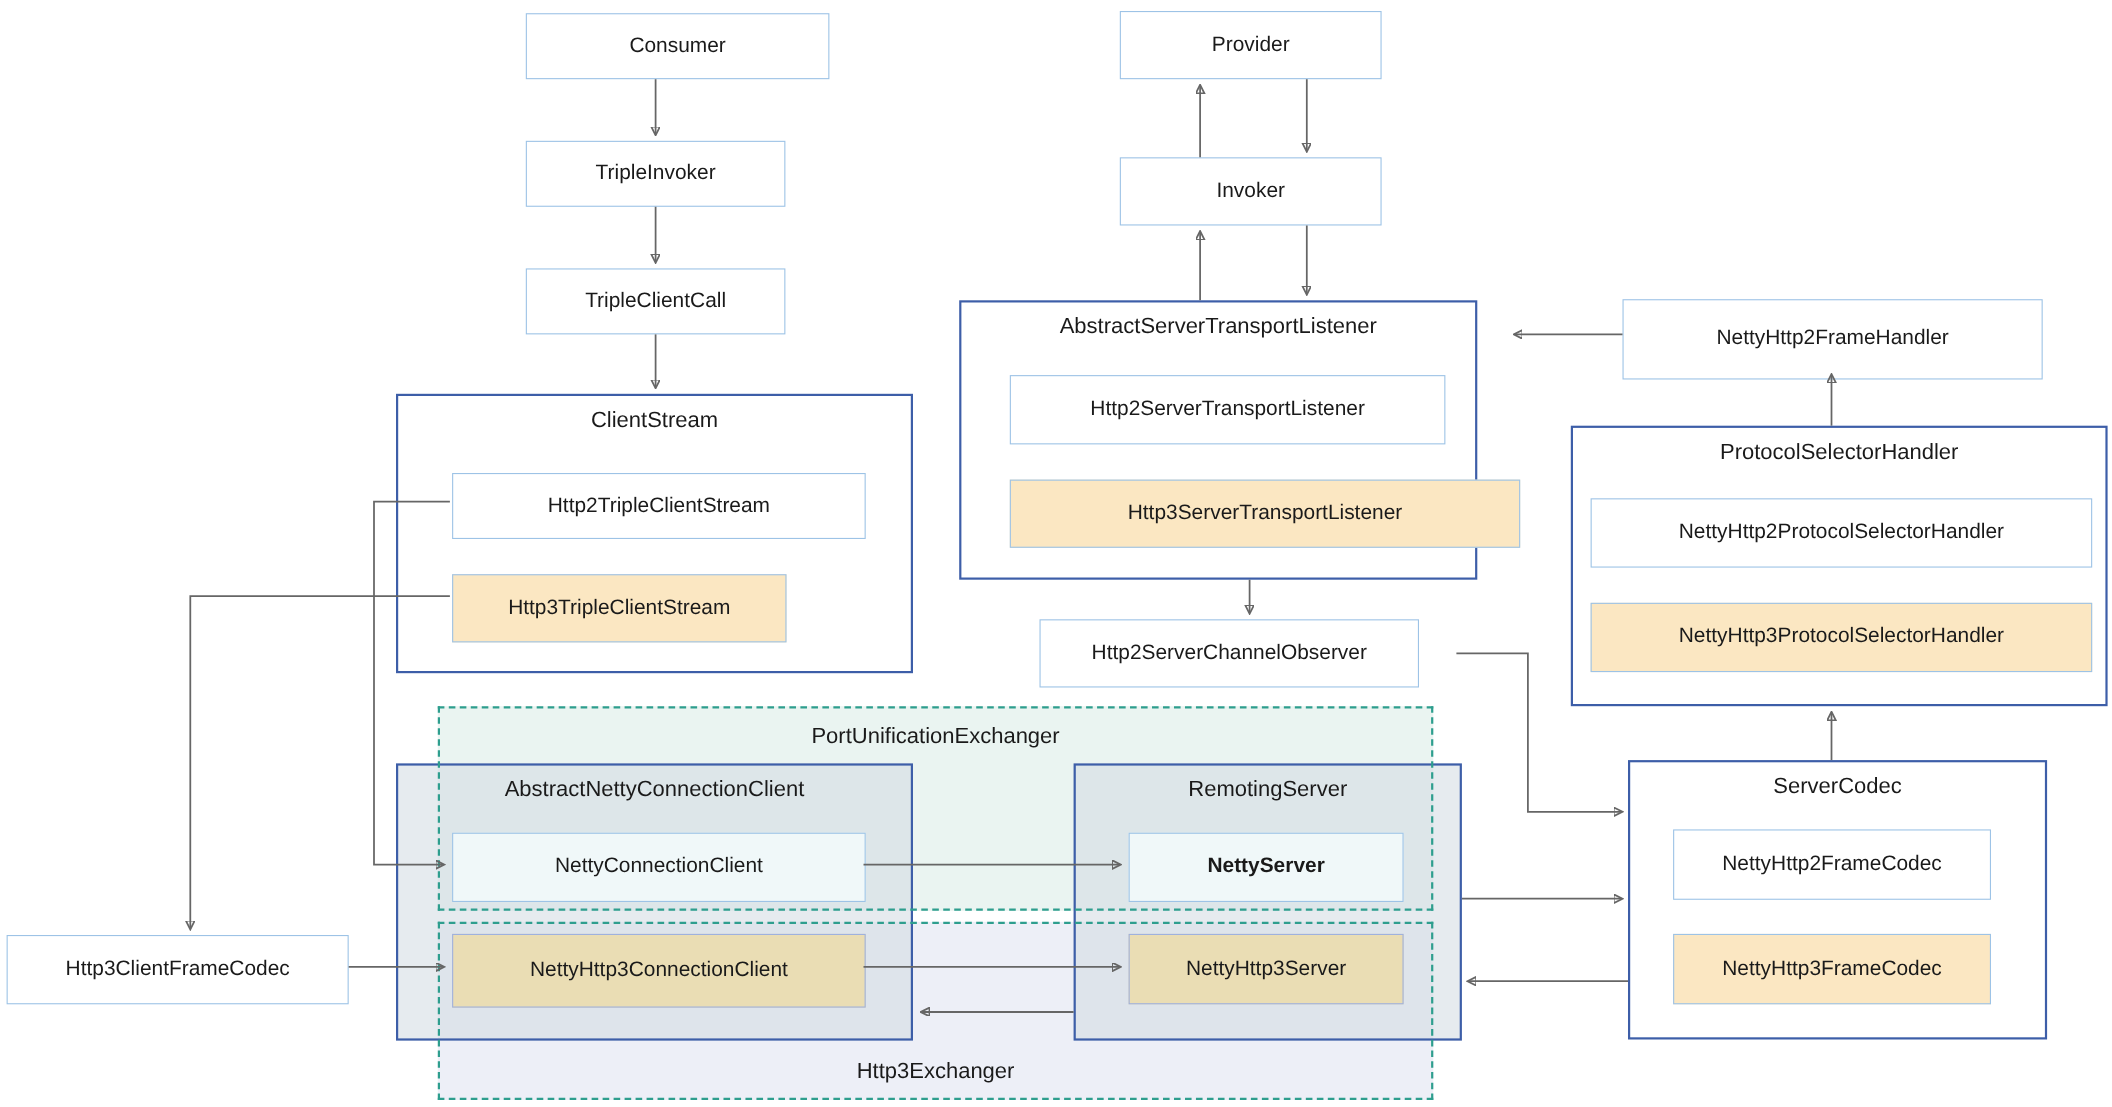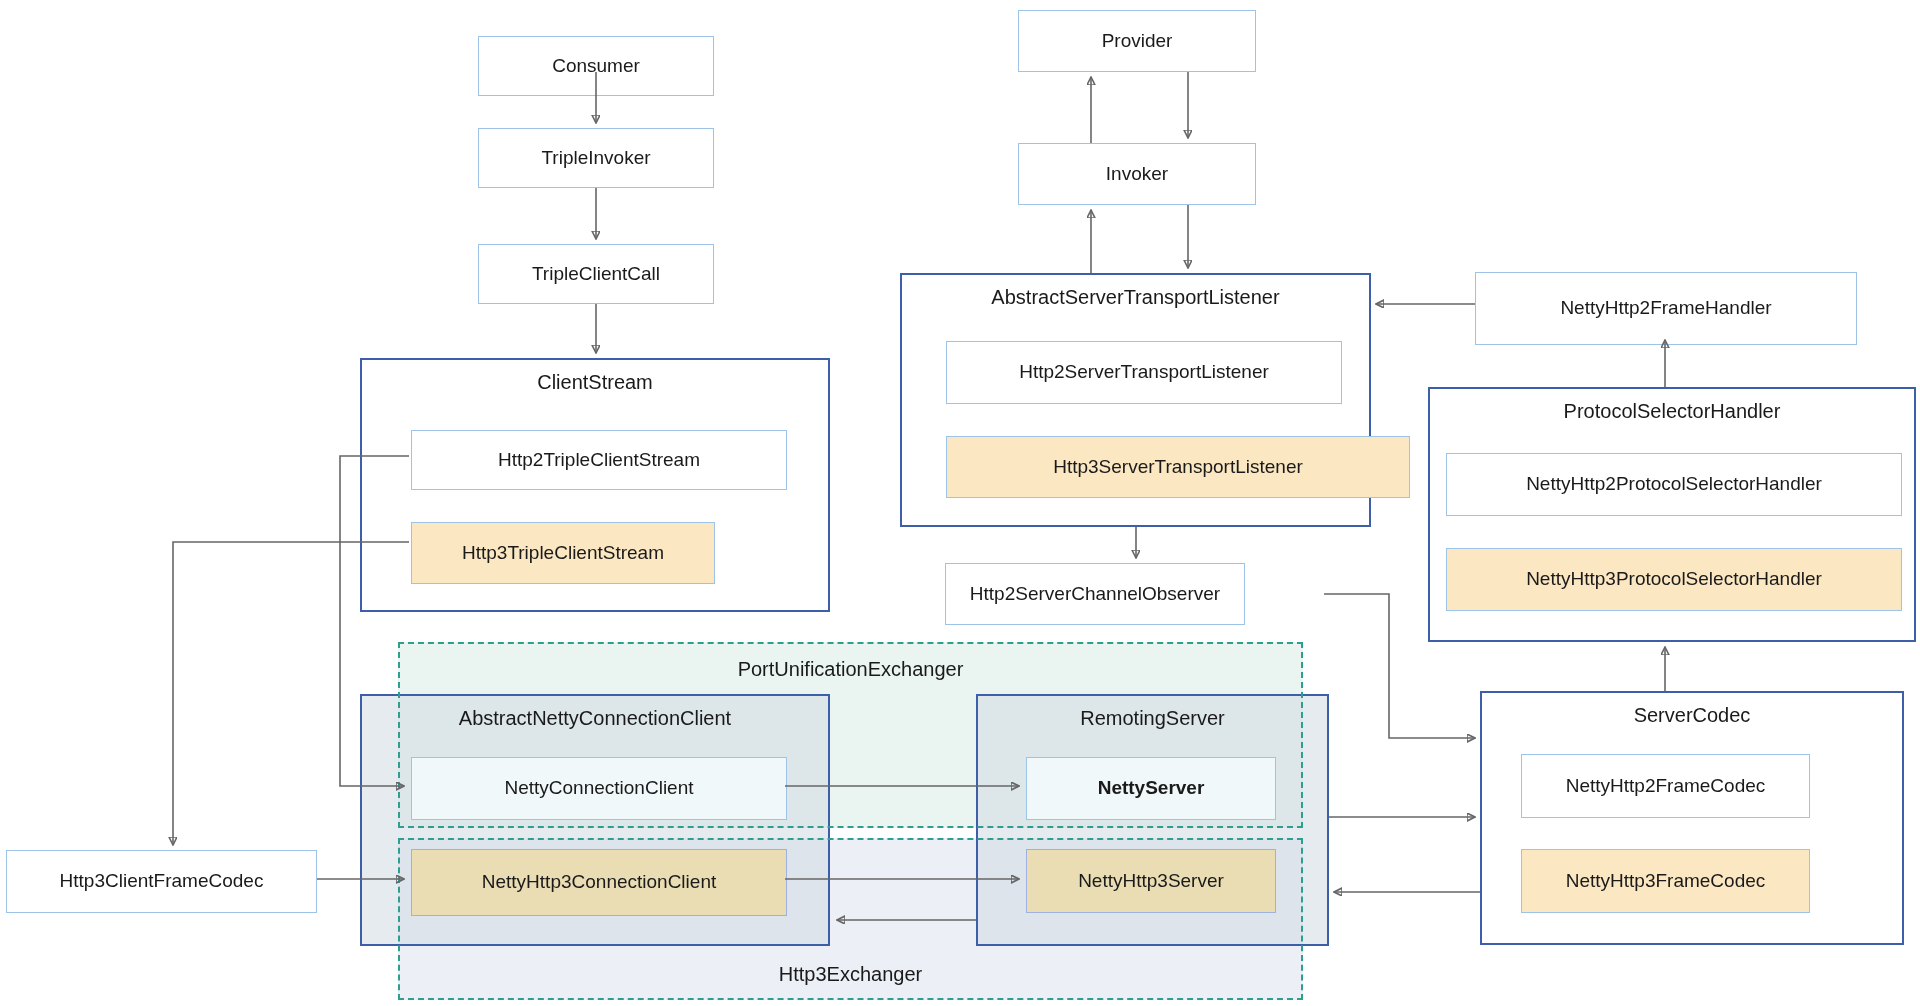--- a/index.html
+++ b/index.html
@@ -52,64 +52,64 @@
   svg.arrows path,svg.arrows line{stroke:var(--c-arrow,#666);stroke-width:1.6;fill:none;}
 </style>
 </head>
 <body>
 
 <div class="canvas">
 
   <div class="dashed-fill pu abs" style="left:398px;top:642px;width:905px;height:186px;"></div>
   <div class="dashed-fill h3e abs" style="left:398px;top:838px;width:905px;height:162px;"></div>
 
-  <div class="box" style="left:478px;top:12px;width:236px;height:60px;margin-top:24px;">Consumer</div>
+  <div class="box" style="left:478px;top:12px;width:276px;height:60px;">Consumer</div>
   <div class="box" style="left:478px;top:128px;width:236px;height:60px;">TripleInvoker</div>
   <div class="box" style="left:478px;top:244px;width:236px;height:60px;">TripleClientCall</div>
 
   <div class="group" style="left:360px;top:358px;width:470px;height:254px;padding-left:48px;">
     <div class="group-title">ClientStream</div>
     <div class="box" style="left:49px;top:70px;width:376px;height:60px;">Http2TripleClientStream</div>
     <div class="box yellow" style="left:49px;top:162px;width:304px;height:62px;">Http3TripleClientStream</div>
   </div>
 
   <div class="box" style="left:1018px;top:10px;width:238px;height:62px;">Provider</div>
   <div class="box" style="left:1018px;top:143px;width:238px;height:62px;">Invoker</div>
 
-  <div class="group" style="left:900px;top:273px;width:471px;height:254px;">
+  <div class="group" style="left:872px;top:273px;width:471px;height:254px;">
     <div class="group-title">AbstractServerTransportListener</div>
     <div class="box" style="left:44px;top:66px;width:396px;height:63px;">Http2ServerTransportListener</div>
     <div class="box yellow" style="left:44px;top:161px;width:464px;height:62px;">Http3ServerTransportListener</div>
   </div>
 
   <div class="box" style="left:1475px;top:272px;width:382px;height:73px;">NettyHttp2FrameHandler</div>
 
   <div class="group" style="left:1428px;top:387px;width:488px;height:255px;">
     <div class="group-title">ProtocolSelectorHandler</div>
     <div class="box" style="left:16px;top:64px;width:456px;height:63px;">NettyHttp2ProtocolSelectorHandler</div>
     <div class="box yellow" style="left:16px;top:159px;width:456px;height:63px;">NettyHttp3ProtocolSelectorHandler</div>
   </div>
 
-  <div class="box" style="left:945px;top:563px;width:300px;height:62px;">Http2ServerChannelObserver</div>
+  <div class="box" style="left:945px;top:563px;width:345px;height:62px;">Http2ServerChannelObserver</div>
 
   <div class="group grayfill" style="left:360px;top:694px;width:470px;height:252px;">
     <div class="group-title">AbstractNettyConnectionClient</div>
     <div class="box mint" style="left:49px;top:61px;width:376px;height:63px;">NettyConnectionClient</div>
     <div class="box tan" style="left:49px;top:153px;width:376px;height:67px;">NettyHttp3ConnectionClient</div>
   </div>
 
   <div class="group grayfill" style="left:976px;top:694px;width:353px;height:252px;">
     <div class="group-title">RemotingServer</div>
     <div class="box mint" style="left:48px;top:61px;width:250px;height:63px;font-weight:bold;">NettyServer</div>
     <div class="box tan" style="left:48px;top:153px;width:250px;height:64px;">NettyHttp3Server</div>
   </div>
 
   <div class="box" style="left:6px;top:850px;width:311px;height:63px;">Http3ClientFrameCodec</div>
 
-  <div class="group" style="left:1480px;top:691px;width:424px;height:254px;">
+  <div class="group" style="left:1480px;top:691px;width:381px;height:254px;">
     <div class="group-title">ServerCodec</div>
     <div class="box" style="left:39px;top:61px;width:289px;height:64px;">NettyHttp2FrameCodec</div>
     <div class="box yellow" style="left:39px;top:156px;width:289px;height:64px;">NettyHttp3FrameCodec</div>
   </div>
 
   <div class="dashed-border" style="left:398px;top:642px;width:905px;height:186px;">
     <span class="dash-label top">PortUnificationExchanger</span>
   </div>
   <div class="dashed-border" style="left:398px;top:838px;width:905px;height:162px;">
     <span class="dash-label bottom">Http3Exchanger</span>

